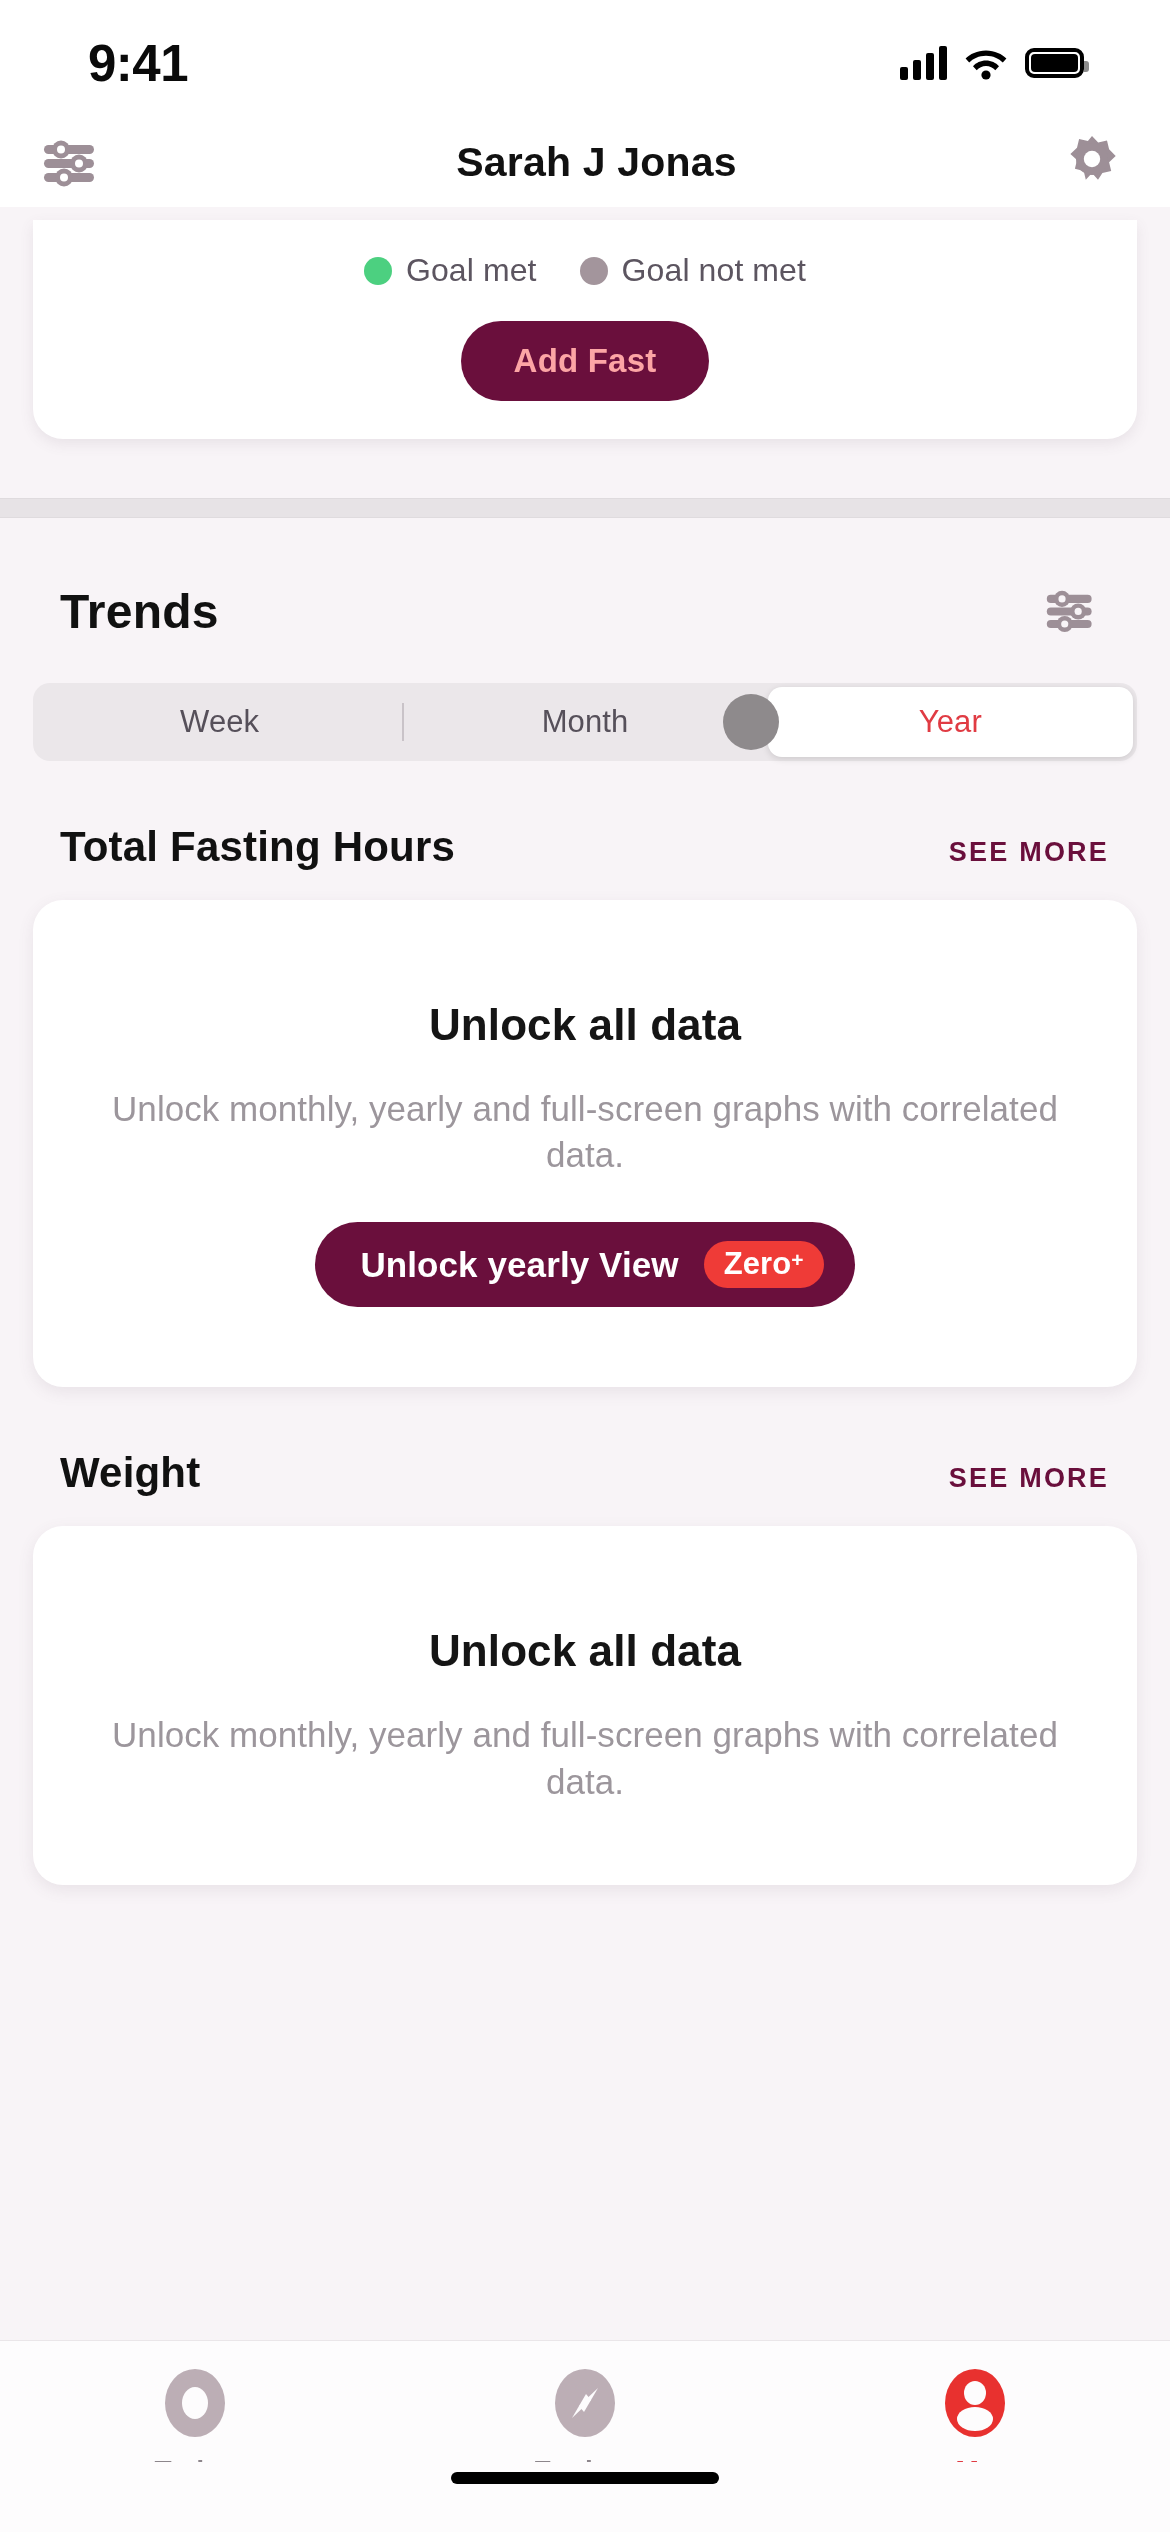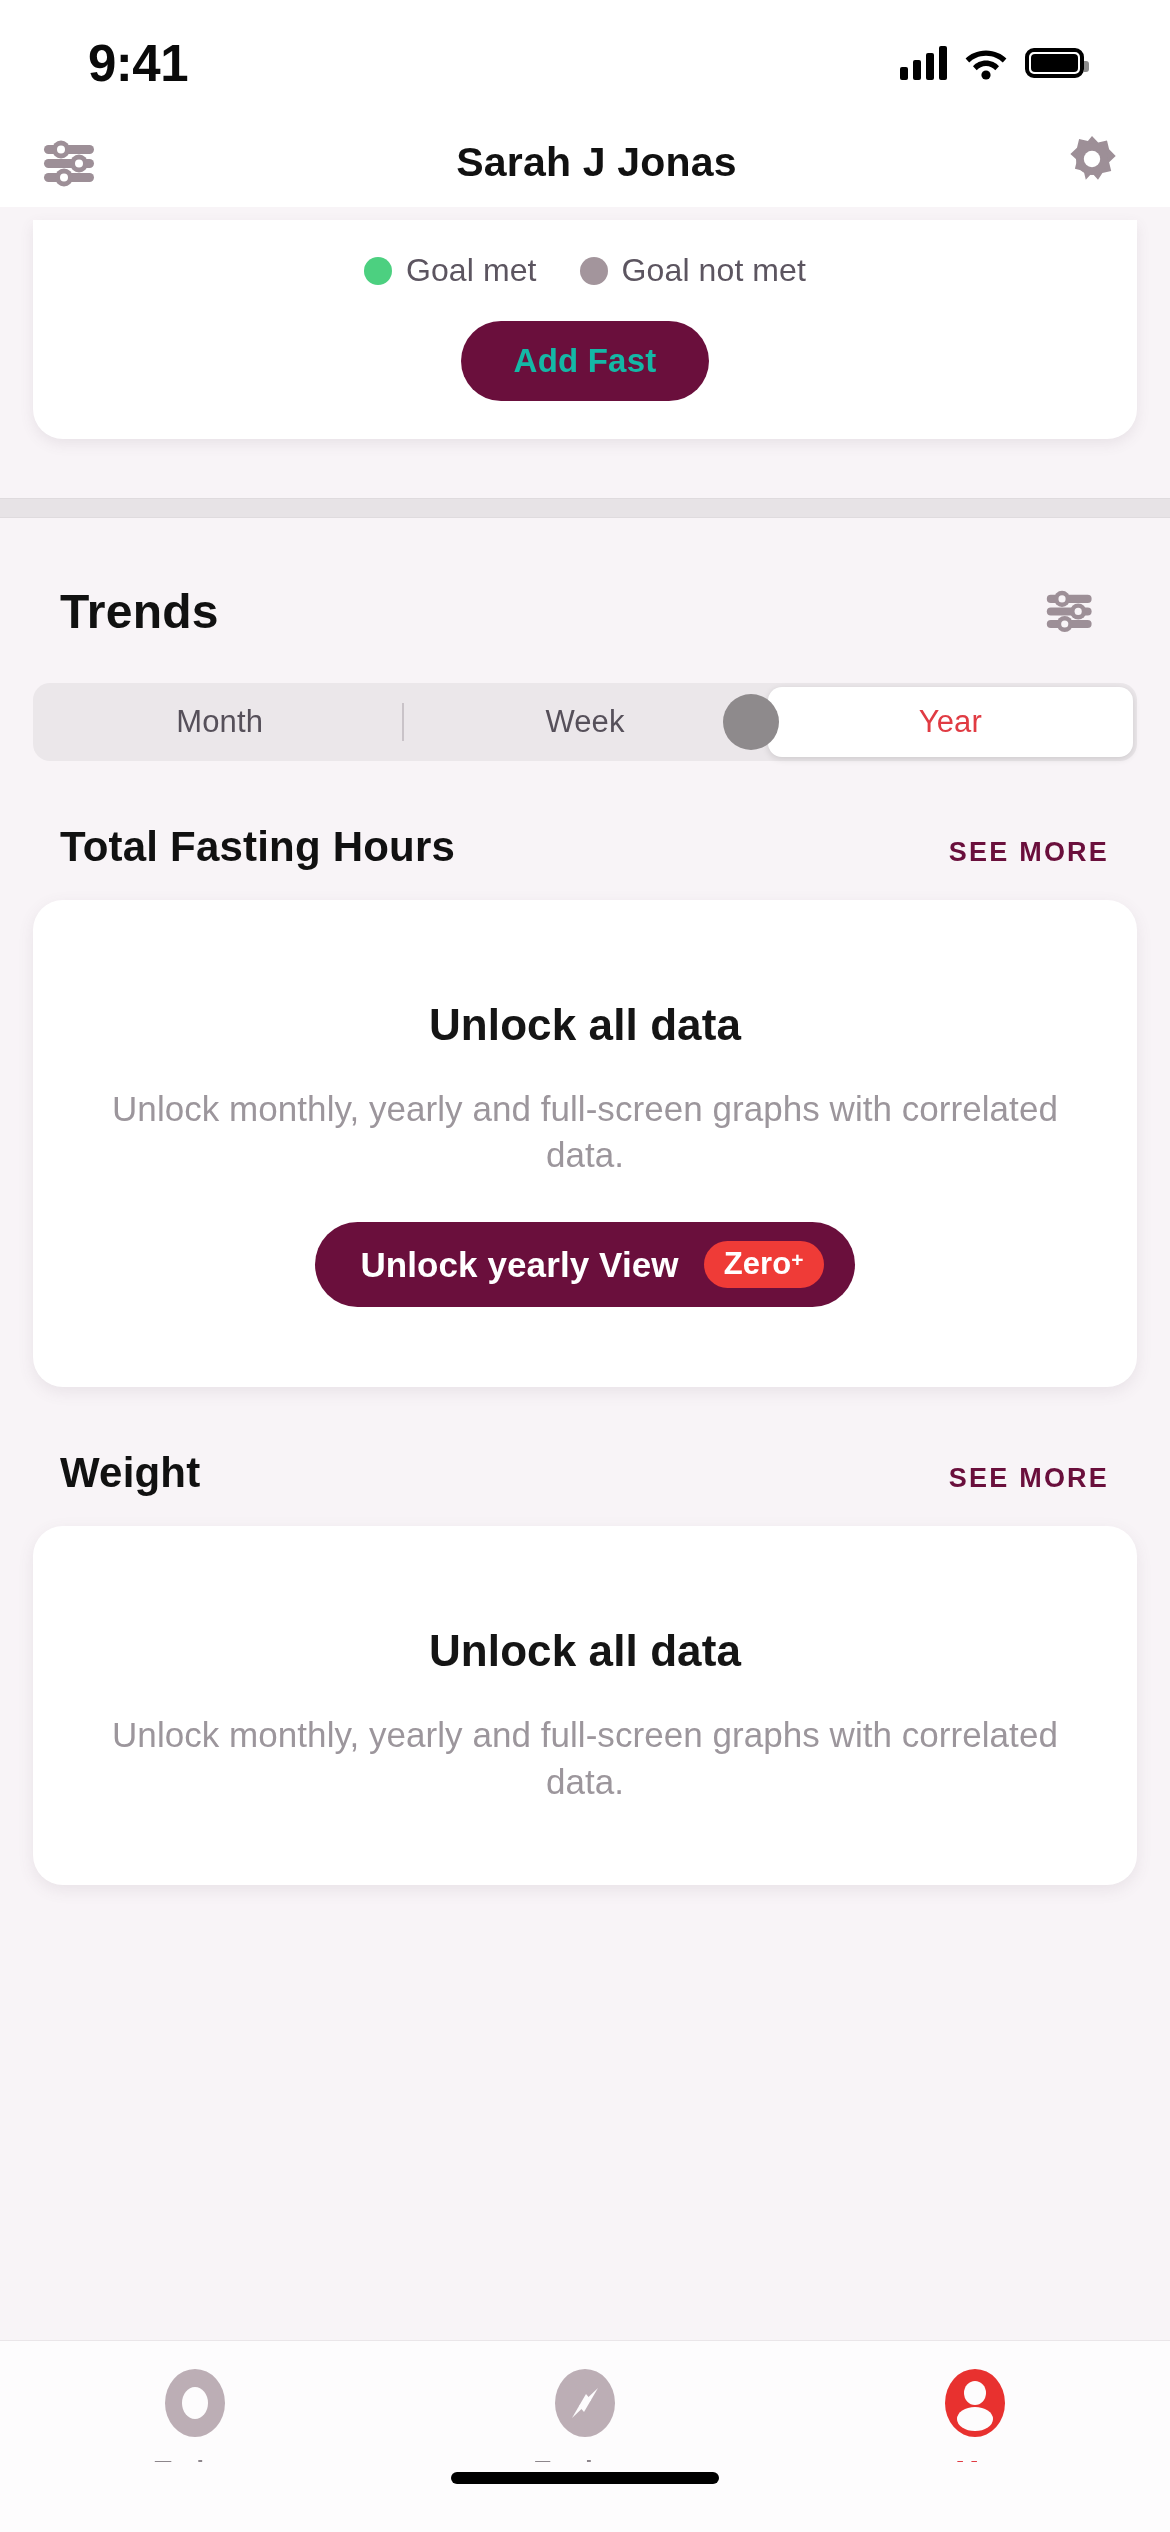--- a/index.html
+++ b/index.html
@@ -157,21 +157,21 @@
     color: #5c5560;
     letter-spacing: 0.1px;
   }
   .add-fast-wrap {
     display: flex;
     justify-content: center;
     padding-top: 32px;
   }
   .add-fast {
     background: #6a0f3c;
-    color: #14b8a6;
+    color: #fca5a5;
     border: none;
     border-radius: 50px;
     font-size: 33px;
     font-weight: 700;
     padding: 21px 53px;
     font-family: inherit;
     letter-spacing: 0.2px;
   }
 
   .section-gap {
@@ -463,22 +463,22 @@
               <circle cx="19" cy="11.5" r="4" fill="#f8f4f7"></circle>
             <circle cx="37" cy="25.5" r="9" fill="#9d8f97"></circle>
               <circle cx="37" cy="25.5" r="4" fill="#f8f4f7"></circle>
             <circle cx="22" cy="39.5" r="9" fill="#9d8f97"></circle>
               <circle cx="22" cy="39.5" r="4" fill="#f8f4f7"></circle>
           </svg>
         </div>
       </div>
 
       <div class="segmented">
+        <div class="seg">Week</div>
         <div class="seg">Month</div>
-        <div class="seg">Week</div>
         <div class="seg active">Year</div>
         <div class="touch-cursor"></div>
       </div>
 
       <div class="chart-head">
         <div class="chart-title">Total Fasting Hours</div>
         <div class="see-more">SEE MORE</div>
       </div>
       <div class="data-card">
         <div class="card-h">Unlock all data</div>

